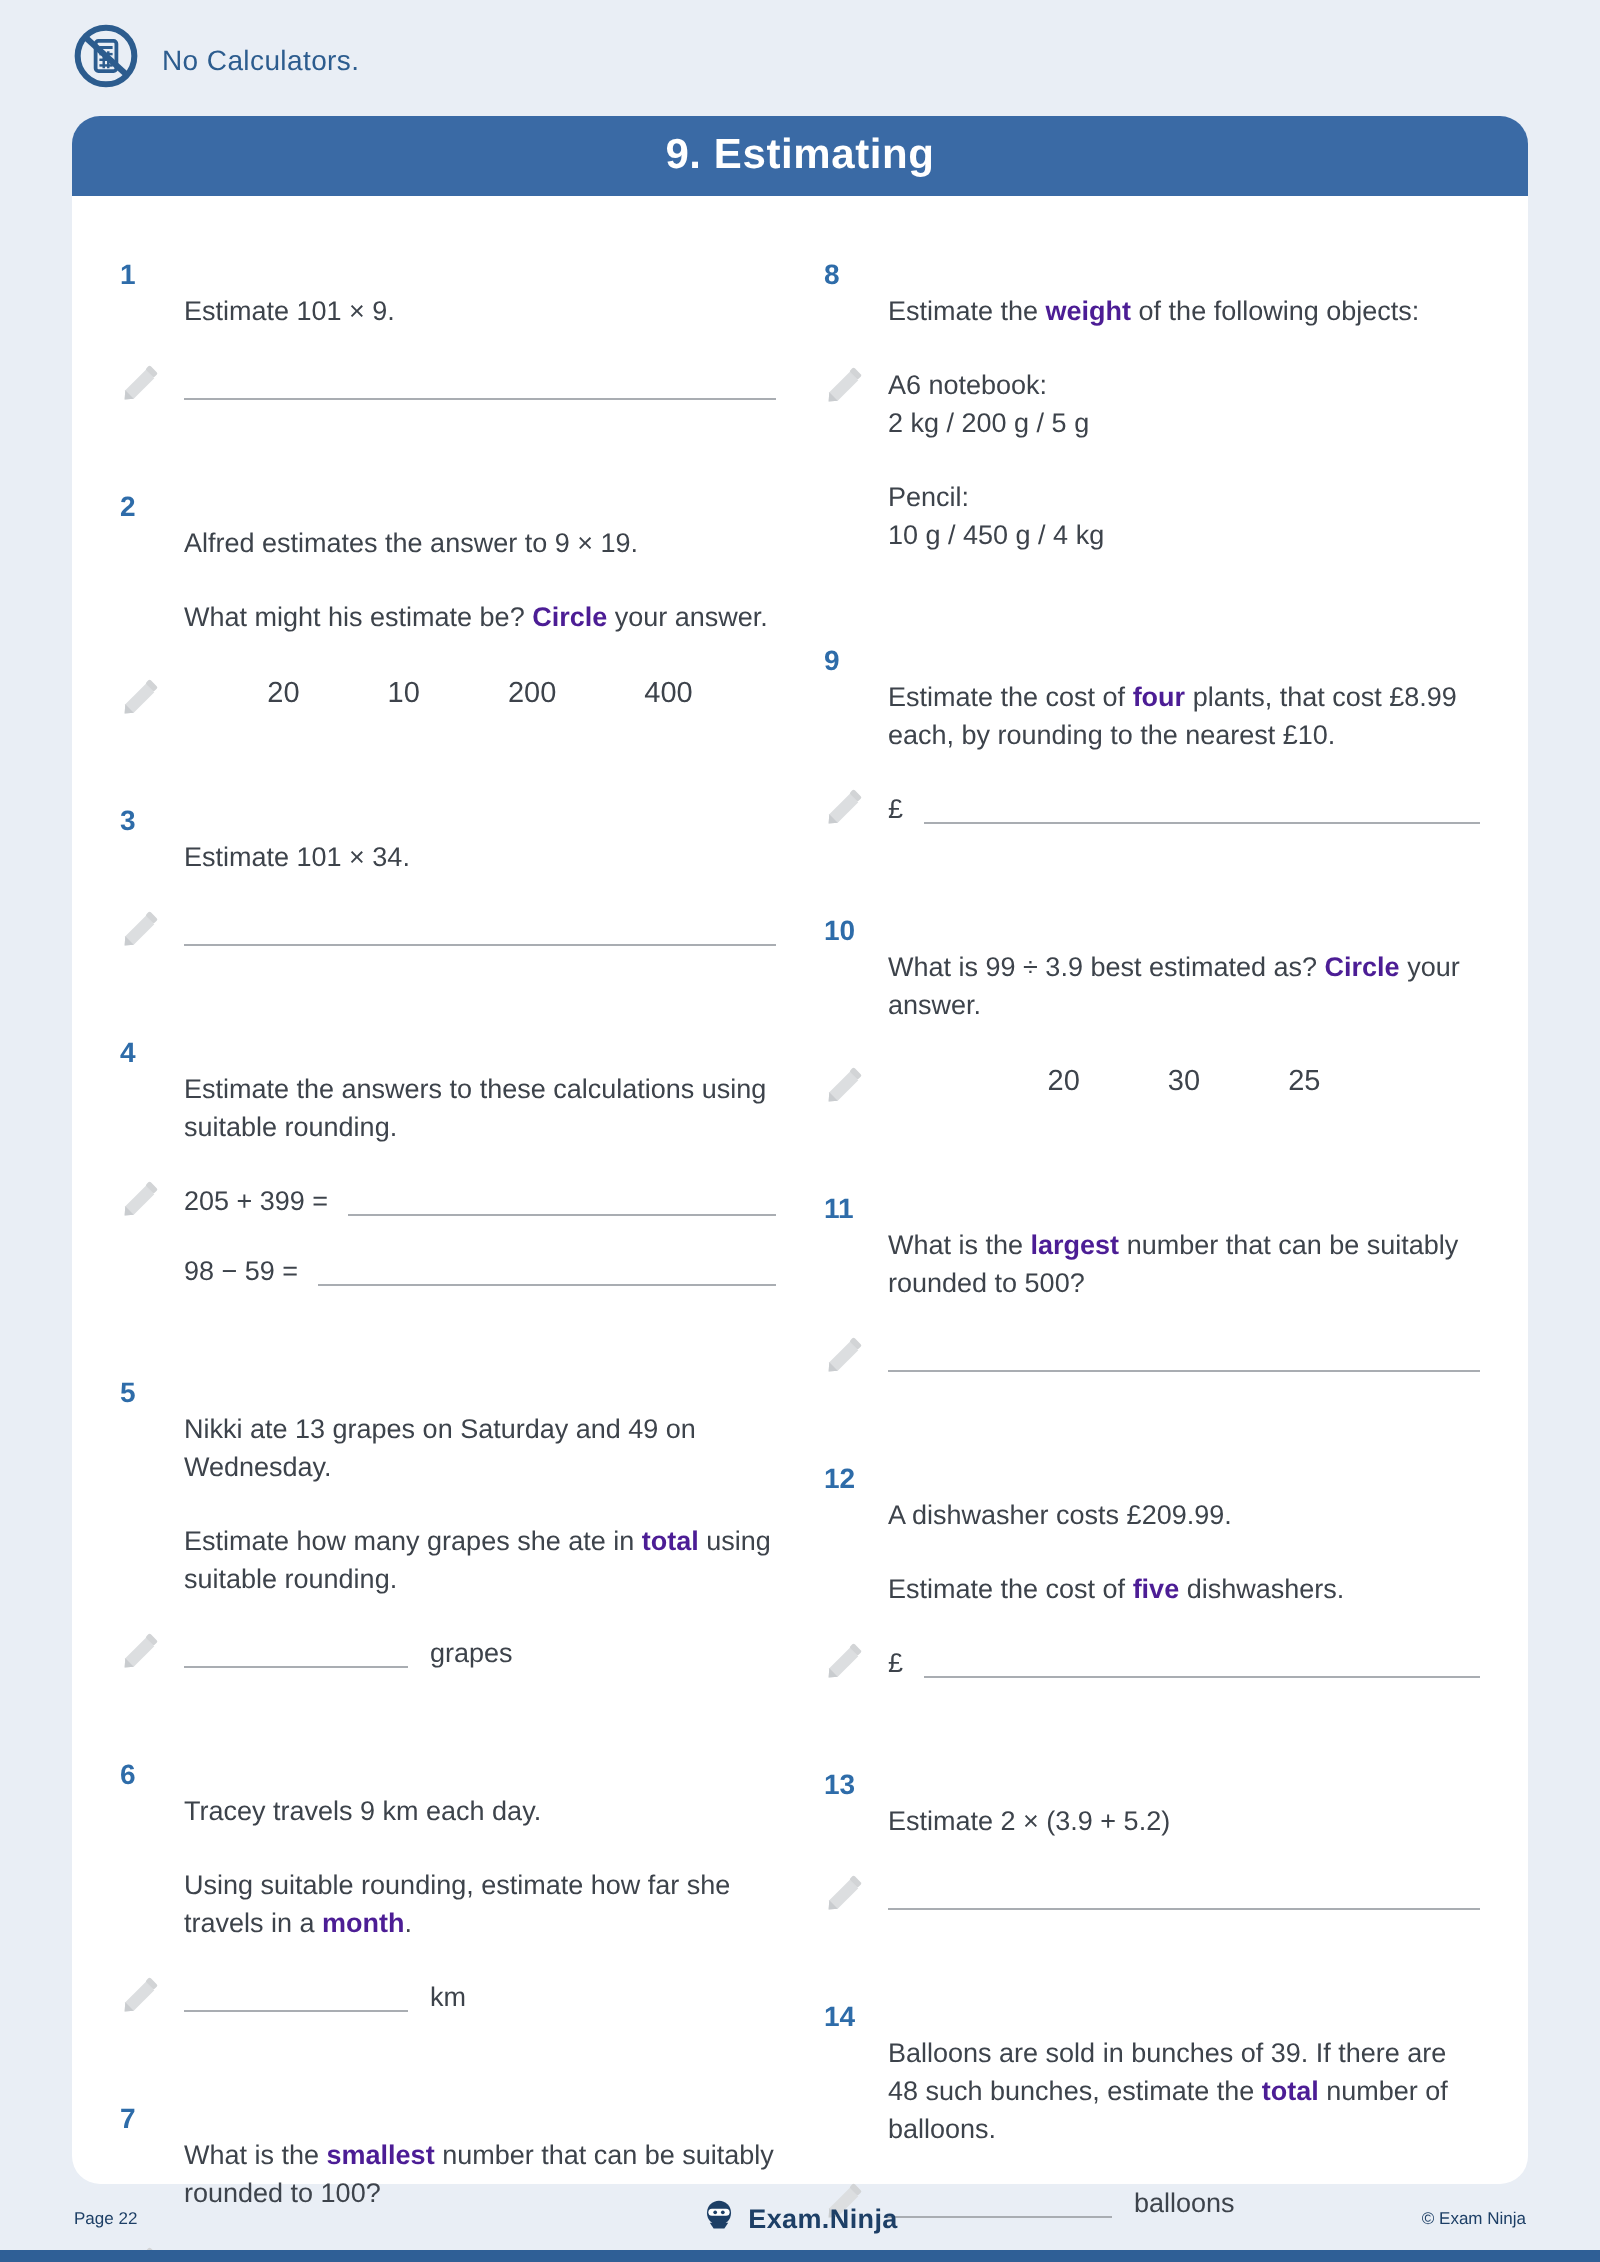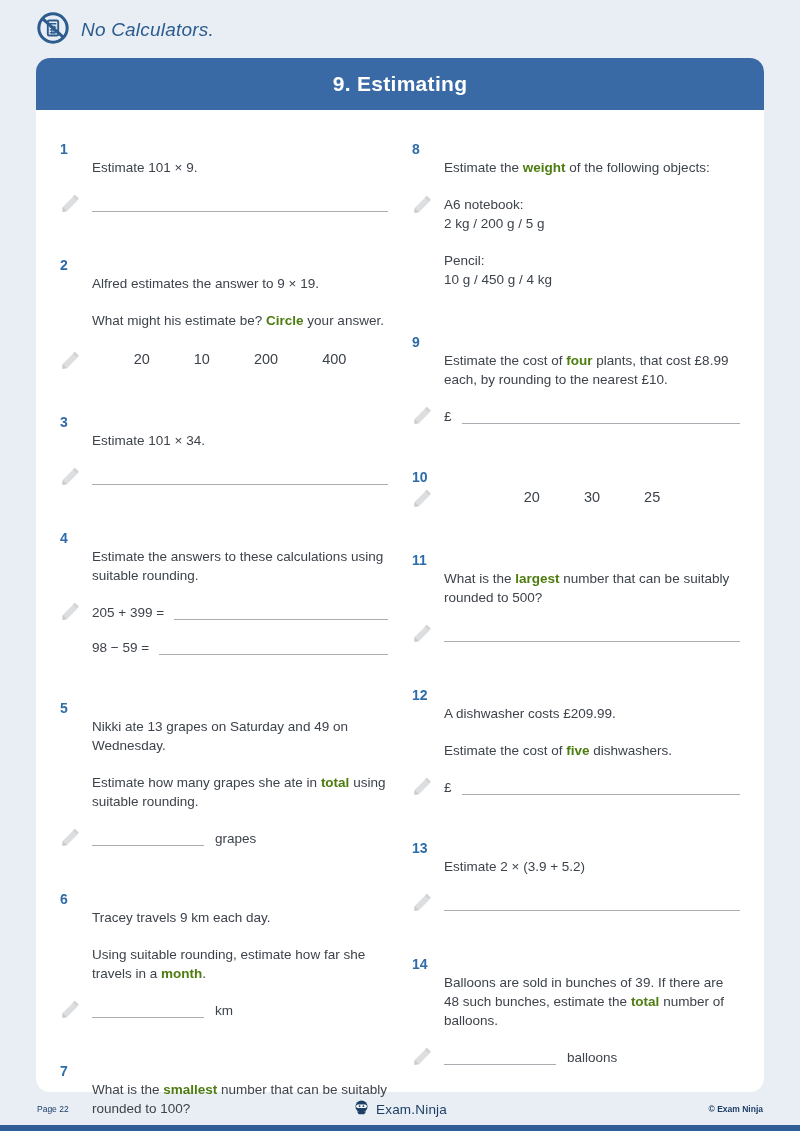--- a/index.html
+++ b/index.html
@@ -11,47 +11,47 @@
     color: #3d434b;
     overflow: hidden;
   }
 
   
   .topbar {
     position: absolute; left: 36px; top: 11px;
     display: flex; align-items: center; gap: 11px;
     height: 38px;
   }
-  .no-calc-text { color: #2c5c8e; font-size: 19px; font-weight: 500; letter-spacing: .2px; font-style: italic; }
+  .no-calc-text { color: #2c5c8e; font-size: 14px; font-weight: 500; letter-spacing: .2px; }
 
   
   .card {
     position: absolute; left: 36px; top: 58px;
     width: 728px; height: 1034px;
     background: #ffffff; border-radius: 14px;
   }
   .card-header {
-    height: 52px; background: #3a6aa5;
+    height: 40px; background: #3a6aa5;
     border-radius: 14px 14px 0 0;
     display: flex; align-items: center; justify-content: center;
     color: #ffffff; font-size: 21px; font-weight: bold; letter-spacing: .3px;
   }
   .content {
     display: flex; justify-content: space-between;
     padding: 30px 24px 0 24px;
   }
   .col { width: 328px; }
 
   
   .q { display: flex; margin-bottom: 44px; }
   .qnum { width: 32px; flex: 0 0 32px; color: #2e6ca9; font-weight: bold; font-size: 14px; padding-top: 1px; }
   .qbody { flex: 1; font-size: 13.5px; line-height: 19px; }
   .para { position: relative; margin-bottom: 18px; margin-top: 18px; }
   .para:last-child { margin-bottom: 0; }
-  .para b { color: #4d7c0f; }
+  .para b { color: #4c1d95; }
 
   .ans-row {
     position: relative; display: flex; align-items: flex-end;
     margin-top: 20px; min-height: 15px;
   }
   .ans-label { white-space: nowrap; margin-right: 10px; line-height: 15px; }
   .ans-line { flex: 1; border-bottom: 1px solid #a9adb2; height: 14px; }
   .ans-line.short { flex: 0 0 112px; }
   .ans-suffix { margin-left: 11px; line-height: 15px; }
 
@@ -65,23 +65,23 @@
 
   
   .footer {
     position: absolute; left: 0; bottom: 6px; width: 800px; height: 32px;
     display: flex; align-items: center;
   }
   .footer-page { position: absolute; left: 37px; font-size: 8.5px; color: #1d3f66; }
   .footer-brand {
     position: absolute; left: 0; width: 100%;
     display: flex; align-items: center; justify-content: center; gap: 6px;
-    color: #1d3f66; font-size: 13.5px; font-weight: normal; letter-spacing: .2px;
-  }
-  .footer-copy { position: absolute; right: 37px; font-size: 8.5px; color: #1d3f66; font-weight: bold; }
+    color: #1d3f66; font-size: 13.5px; font-weight: bold; letter-spacing: .2px;
+  }
+  .footer-copy { position: absolute; right: 37px; font-size: 8.5px; color: #1d3f66; }
   .bottombar { position: absolute; left: 0; bottom: 0; width: 800px; height: 6px; background: #2f5f96; }
 </style>
 </head>
 <body>
 
 <div class="topbar">
   <span>
     <svg width="34" height="34" viewBox="0 0 36 36">
       <circle cx="18" cy="18" r="15" fill="none" stroke="#2c5c8e" stroke-width="3.2"></circle>
       <rect x="12.5" y="10" width="11" height="16" rx="1.5" fill="none" stroke="#2c5c8e" stroke-width="2"></rect>
@@ -241,20 +241,21 @@
                   <rect x="15.1" y="3.2" width="6.5" height="3.4" rx="1" transform="rotate(45 18 5)" fill="#d2d4d6"></rect>
                 </svg></span>
               <span class="ans-label">£</span>
               <span class="ans-line"></span>
             </div>
           </div>
         </div>
         <div class="q">
           <div class="qnum">10</div>
           <div class="qbody">
+            <div class="para"><span>What is 99 ÷ 3.9 best estimated as? </span><b>Circle</b><span> your answer.</span></div>
             <div class="opt-row">
               <span class="pencil"><svg width="22" height="22" viewBox="0 0 24 24">
                   <path d="M15.2 4.2 L19.8 8.8 L8.6 20 L3.6 20.4 L4 15.4 Z" fill="#dcdee0"></path>
                   <path d="M4 15.4 L8.6 20 L3.6 20.4 Z" fill="#c9cccf"></path>
                   <rect x="15.1" y="3.2" width="6.5" height="3.4" rx="1" transform="rotate(45 18 5)" fill="#d2d4d6"></rect>
                 </svg></span>
               <span>20</span>
               <span>30</span>
               <span>25</span>
             </div>

